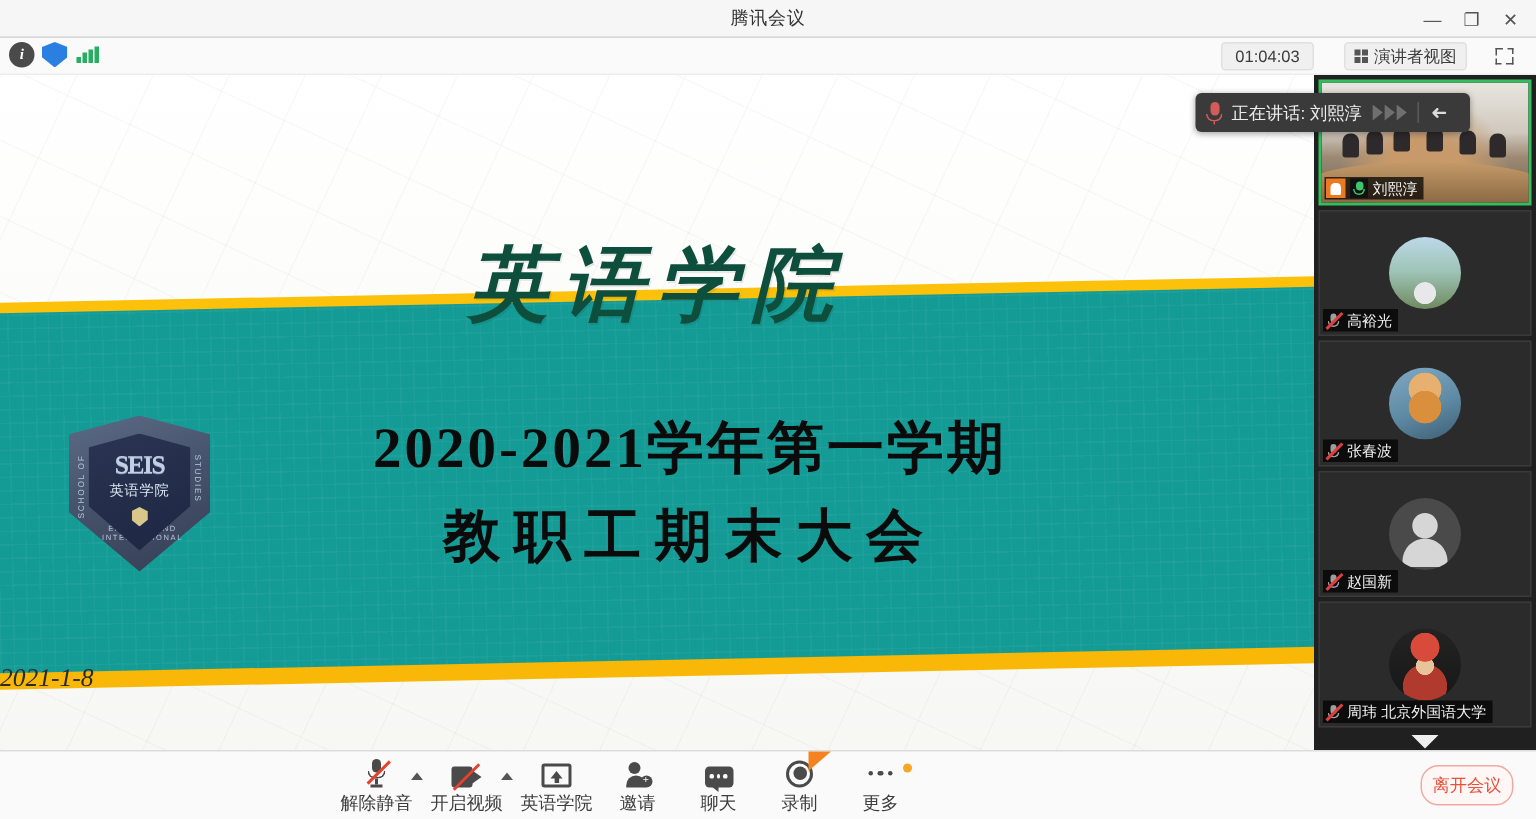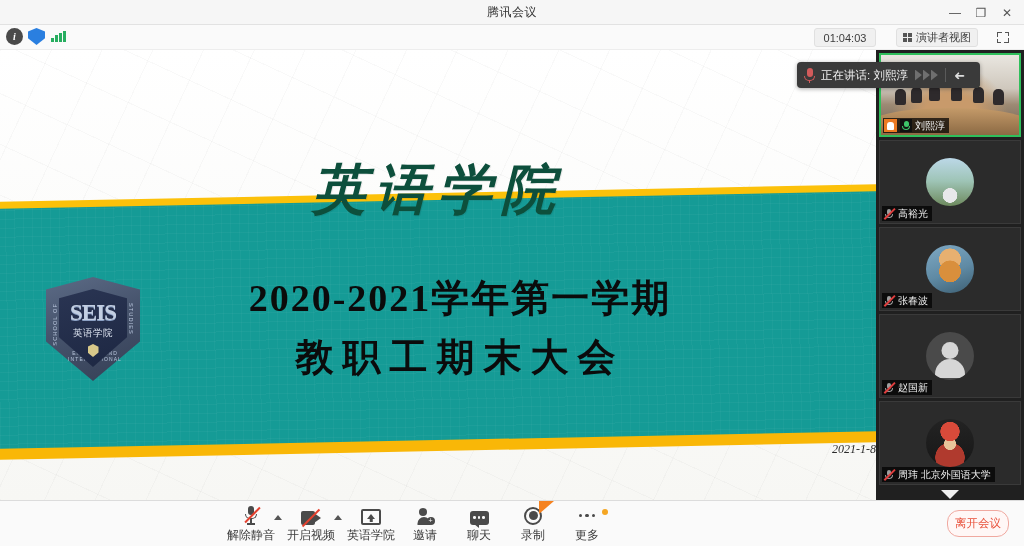--- a/index.html
+++ b/index.html
@@ -110,39 +110,39 @@
     font-style:italic; text-shadow:1px 1px 0 rgba(0,0,0,.08);
   }
   .slide-line1, .slide-line2 {
     position:absolute; left:150px; width:620px; text-align:center;
     font-family:"Liberation Serif","DejaVu Serif",serif;
     color:#0b0b0b; font-weight:bold; 
   }
   .slide-line1 { top:223px; font-size:38px; letter-spacing:2px; }
   .slide-line2 { top:282px; font-size:38px; letter-spacing:9px; font-style:normal; }
   .slide-date {
-    position:absolute; left:0; top:392px; width:876px; text-align:right;
+    position:absolute; left:0; top:392px; width:876px; text-align:left;
     font-family:"Liberation Serif","DejaVu Serif",serif;
-    font-size:12px; font-style:italic; color:#2a2a2a;
+    font-size:17px; font-style:italic; color:#2a2a2a;
   }
   
   .logo { position:absolute; left:46px; top:227px; width:94px; height:104px; }
   .logo-shield {
     position:absolute; inset:0;
     background:linear-gradient(160deg,#5c6b86 0%,#46536c 45%,#353f55 100%);
     clip-path:polygon(50% 0,100% 12%,100% 62%,50% 100%,0 62%,0 12%);
   }
   .logo-inner {
     position:absolute; left:13px; top:12px; right:13px; bottom:14px;
     background:linear-gradient(160deg,#2a3553 0%,#1d2742 100%);
     clip-path:polygon(50% 0,100% 12%,100% 62%,50% 100%,0 62%,0 12%);
     display:flex; flex-direction:column; align-items:center; padding-top:12px;
   }
   .logo-seis {
-    font-family:"Liberation Serif",serif; font-weight:bold; font-size:23px;
+    font-family:"Liberation Serif",serif; font-weight:bold; font-size:17px;
     color:#c3cfe2; letter-spacing:-1px; line-height:1;
     text-shadow:0 1px 0 #8ba0c4;
   }
   .logo-cn { font-size:9.5px; color:#dfe6f2; letter-spacing:.5px; margin-top:3px; }
   .logo-emblem { width:11px; height:13px; margin-top:4px; background:#d8c98a;
                  clip-path:polygon(50% 0,100% 22%,100% 66%,50% 100%,0 66%,0 22%); }
   .logo-ring {
     position:absolute; inset:2px; border-radius:50%/44%;
     font-size:5.6px; color:#b9c6dd; letter-spacing:1.1px;
   }

